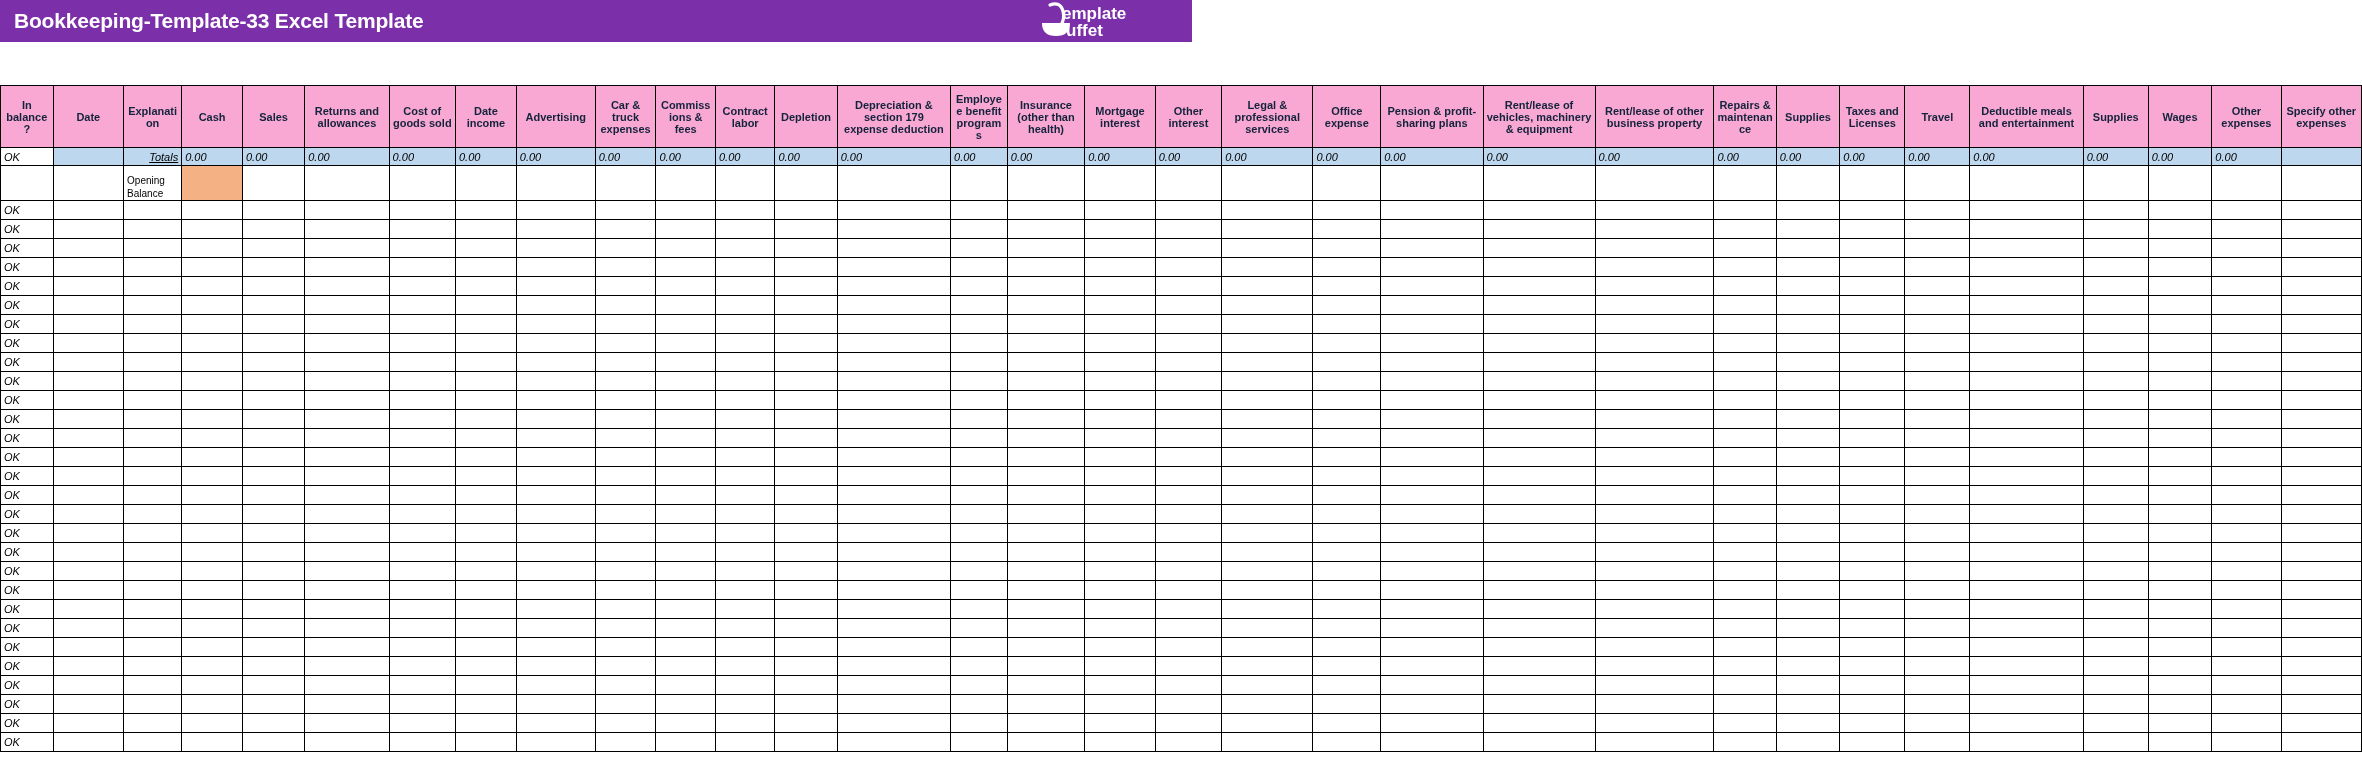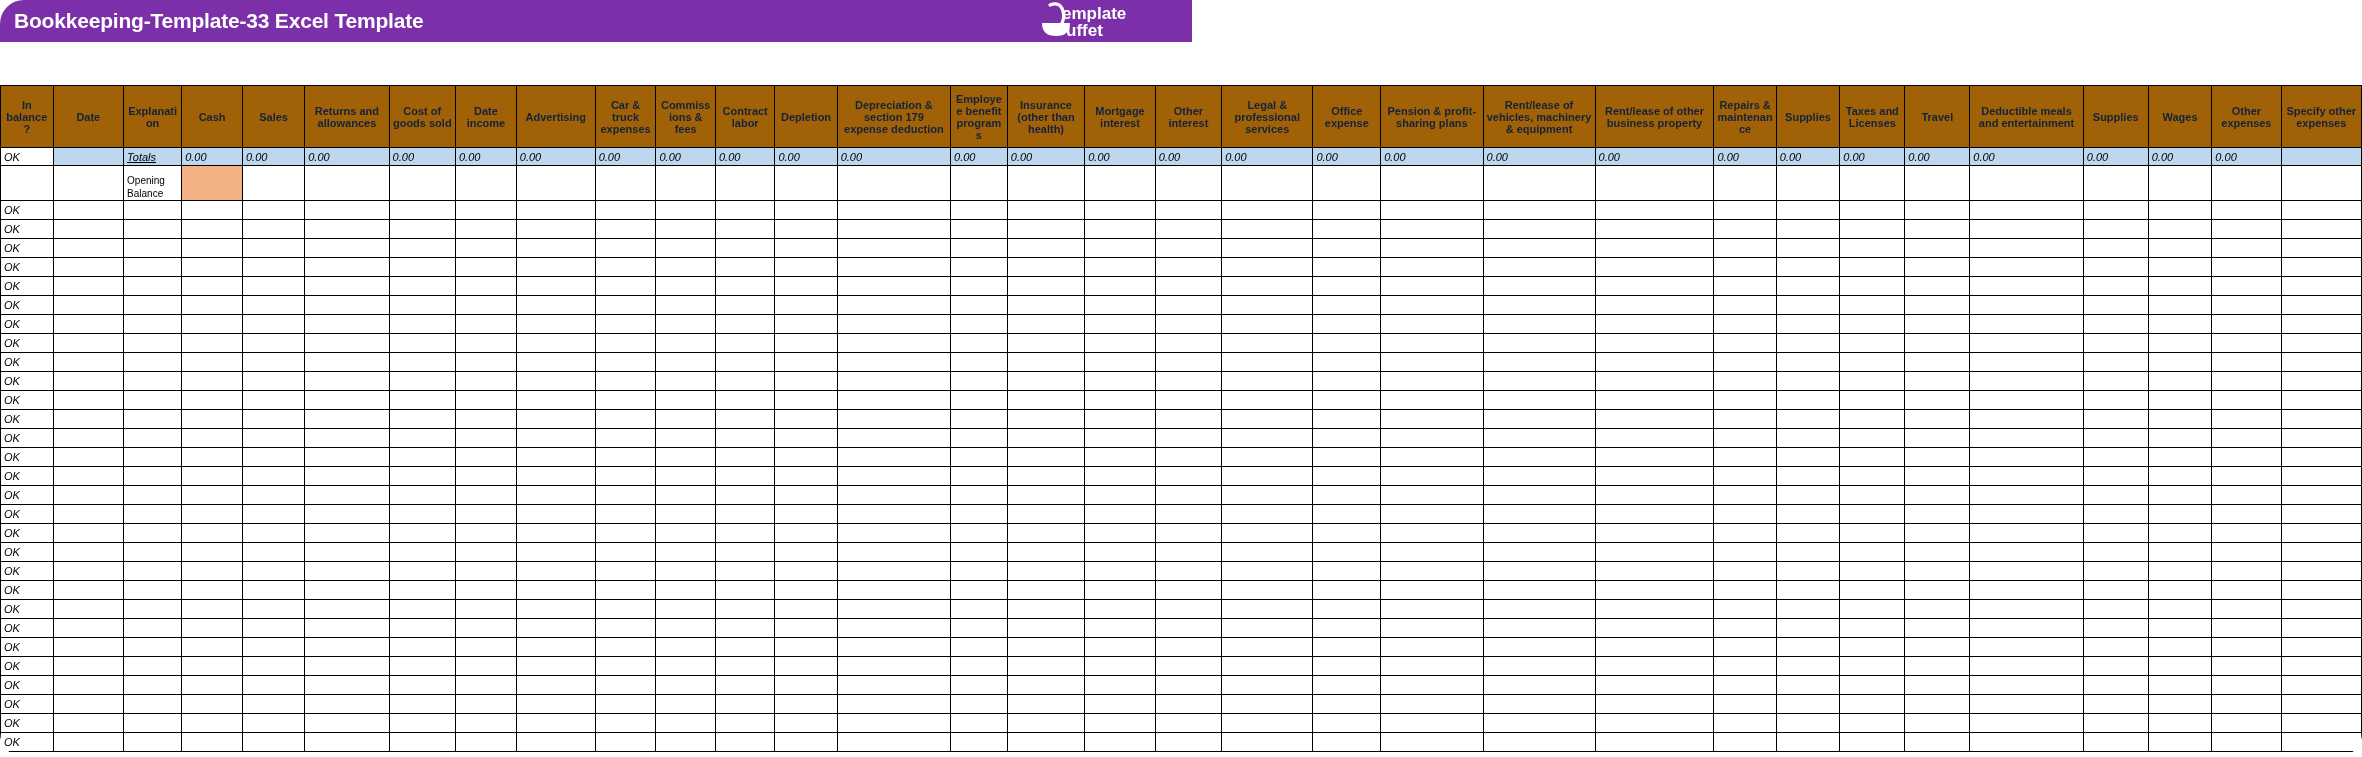--- a/index.html
+++ b/index.html
@@ -8,21 +8,20 @@
     margin: 0; padding: 0;
     background: #ffffff;
     font-family: "Liberation Sans", sans-serif;
   }
   #page {
     width: 2362px;
     height: 757px;
     position: relative;
     overflow: hidden;
     background: #ffffff;
-    border-radius: 24px;
   }
 
   
   .banner {
     position: relative;
     width: 1192px;
     height: 42px;
     background: #7b2fa8;
     display: flex;
     align-items: center;
@@ -57,21 +56,21 @@
     padding: 0 3px;
     overflow: hidden;
     vertical-align: middle;
     word-wrap: break-word;
     overflow-wrap: anywhere;
     line-height: 12px;
   }
 
   
   thead th {
-    background: #a16207;
+    background: #f9a8d4;
     color: #13233b;
     font-size: 11px;
     font-weight: bold;
     text-align: center;
     height: 62px;
     vertical-align: middle;
     border: 1px solid #1f4e79;
   }
 
   
@@ -82,21 +81,21 @@
     font-size: 11px;
     text-align: left;
     color: #000000;
   }
   .totals-row td.ok-cell {
     background: #ffffff;
     text-align: left;
     font-style: italic;
   }
   .totals-row td.totals-label {
-    text-align: left;
+    text-align: right;
     font-style: italic;
     text-decoration: underline;
   }
 
   
   .opening-row td {
     background: #ffffff;
     height: 26px;
     font-size: 10px;
     font-style: normal;

